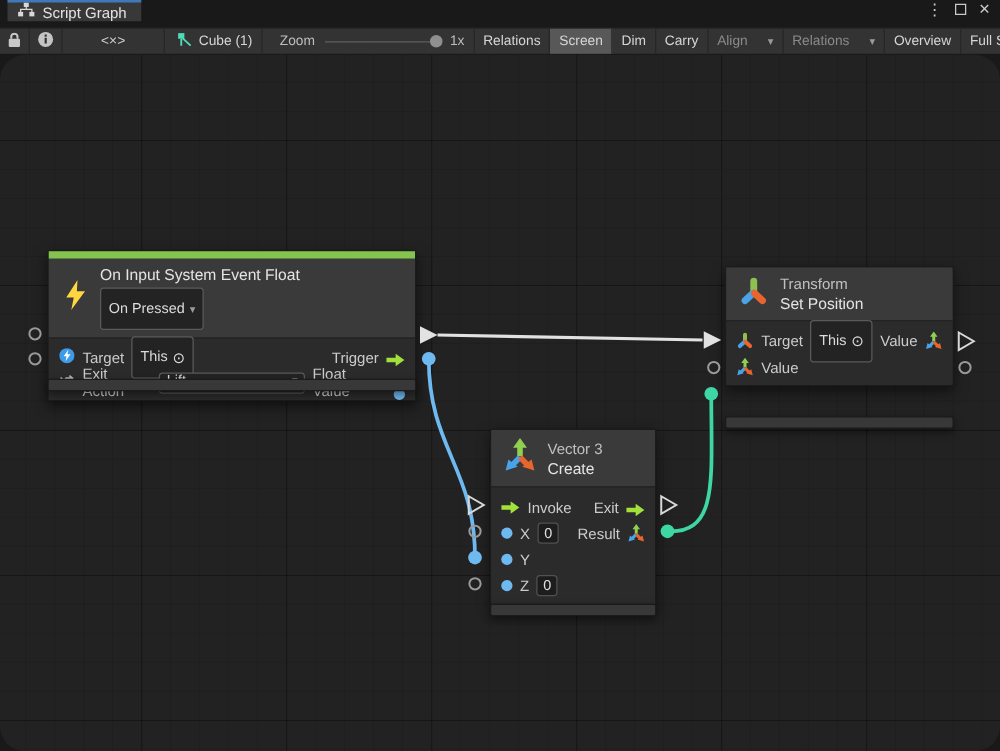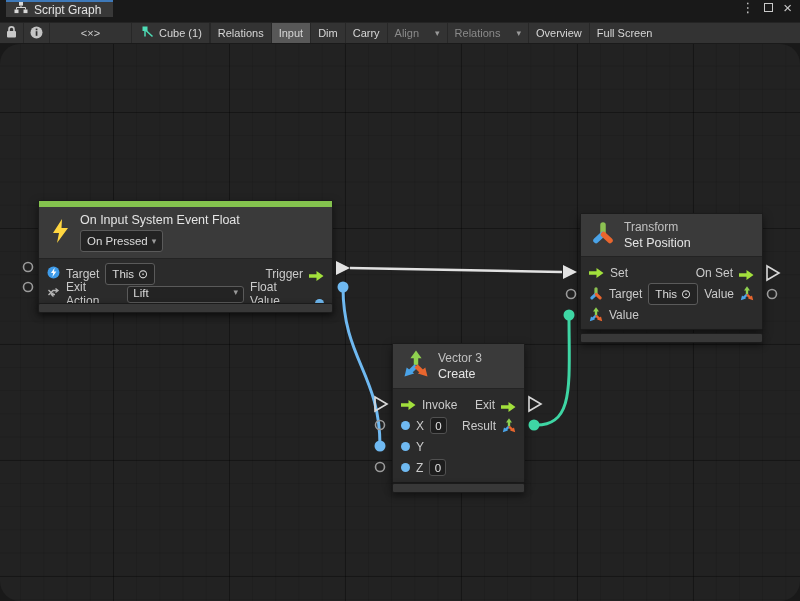--- a/index.html
+++ b/index.html
@@ -39,21 +39,21 @@
   .node { position:absolute; background:#2b2b2b; border:1px solid #1b1b1b; border-radius:2px;
     box-shadow:0 4px 10px rgba(0,0,0,0.5); color:#cfcfcf; }
   .node-header { background:#3a3a3a; display:flex; align-items:center; gap:9px; padding:6px 10px; }
   .node-body { border-top:1px solid #232323; background:#2b2b2b; padding:5px 8px 4px 8px; }
   .accent-strip { height:6px; }
   .title { color:#e4e4e4; font-size:12.5px; }
   .subtitle { color:#c0c0c0; font-size:12px; margin-bottom:2px; }
   .row { display:flex; align-items:center; gap:6px; font-size:12px; color:#cbcbcb; }
   .row .right { margin-left:auto; display:flex; align-items:flex-end; gap:6px; }
   .pill { background:#232323; border:1px solid #5a5a5a; border-radius:3px; padding:0 6px;
-    color:#dcdcdc; font-size:11.5px; height:22px; display:inline-flex; align-items:center; gap:4px; }
+    color:#dcdcdc; font-size:11.5px; height:34px; display:inline-flex; align-items:center; gap:4px; }
   .dropdown { background:#232323; border:1px solid #5a5a5a; border-radius:3px; padding:0 5px;
     color:#dcdcdc; font-size:11.5px; height:17px; display:inline-flex; align-items:flex-start; }
   .dropdown .caret { margin-left:auto; }
   .valuebox { background:#1d1d1d; border:1px solid #515151; border-radius:3px; min-width:17px; height:17px;
     color:#e0e0e0; font-size:11.5px; display:inline-flex; align-items:center; justify-content:center; padding:0 3px; }
   .dot { width:9px; height:9px; border-radius:50%; background:#6fb9f1; flex:0 0 auto; }
   .node-footer { position:absolute; background:#383838; border:1px solid #1b1b1b; border-radius:2px;
     box-shadow:0 3px 7px rgba(0,0,0,0.45); }
   svg.wires { position:absolute; left:0; top:0; pointer-events:none; }
 </style>
@@ -123,26 +123,33 @@
   </div>
   <div class="tbtn" style="padding-left:10px">
     <span>
       <svg width="13" height="12" viewBox="0 0 13 12">
           <rect x="0.5" y="0.5" width="5" height="4.5" fill="#4edcb6"></rect>
           <path d="M4 4.5 L10.5 10.5 M3 5 L3 10.5" stroke="#4edcb6" stroke-width="1.5" fill="none"></path>
         </svg>
     </span>
     <span>Cube (1)</span>
   </div>
+  <div class="tbtn" style="border-right:none; padding-left:14px">
+    <span style="color:#bdbdbd">Zoom</span>
+    <div class="zoom-track">
+      <div class="zoom-handle"></div>
+    </div>
+    <span style="color:#bdbdbd">1x</span>
+  </div>
   <div class="spacer"></div>
   <div class="tbtn">
       <span>Relations</span>
     </div>
   <div class="tbtn active">
-      <span>Input</span>
+      <span>Screen</span>
     </div>
   <div class="tbtn">
       <span>Dim</span>
     </div>
   <div class="tbtn">
       <span>Carry</span>
     </div>
   <div class="tbtn disabled">
       <span>Align</span>
       <span class="caret">▾</span>
@@ -229,32 +236,20 @@
             <use href="#transform-icon"></use>
           </svg>
       </span>
       <div>
         <div class="subtitle">Transform</div>
         <div class="title">Set Position</div>
       </div>
     </div>
     <div class="node-body">
       <div class="row" style="height:21px">
-        <svg width="15" height="10">
-            <use href="#flow-arrow"></use>
-          </svg>
-        <span>Set</span>
-        <span class="right">
-          <span>On Set</span>
-          <svg width="15" height="10">
-              <use href="#flow-arrow"></use>
-            </svg>
-        </span>
-      </div>
-      <div class="row" style="height:21px">
         <svg width="14" height="15" viewBox="0 0 24 24">
             <use href="#transform-icon"></use>
           </svg>
         <span>Target</span>
         <span class="pill">
           <span>This</span>
           <span style="font-size:12px">⊙</span>
         </span>
         <span class="right">
           <span>Value</span>

